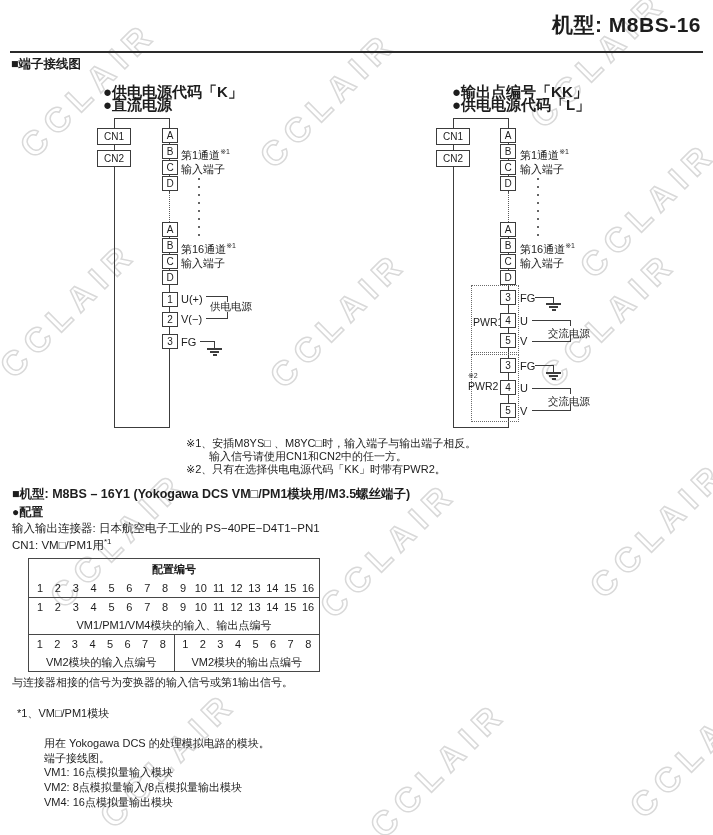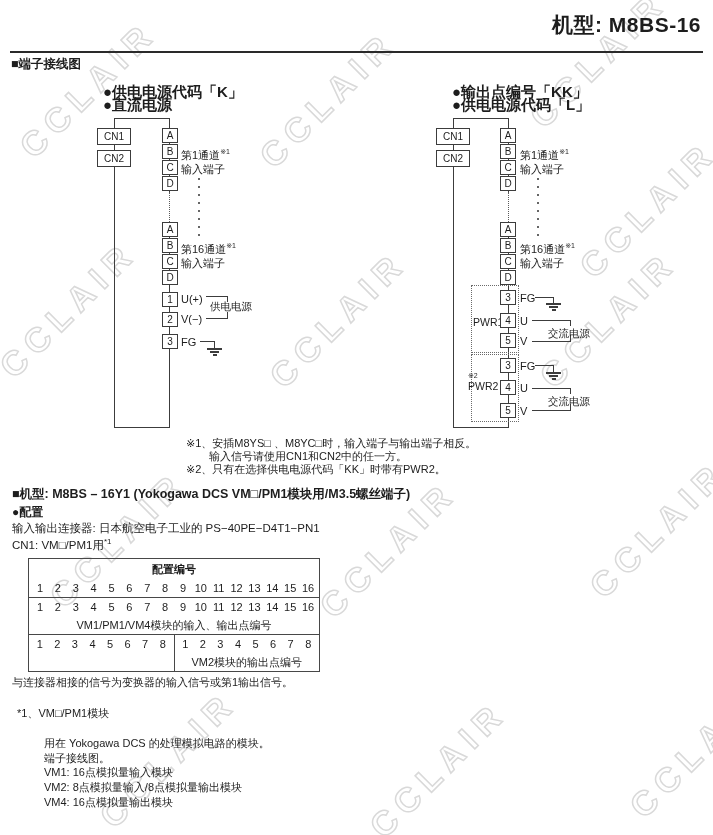--- a/index.html
+++ b/index.html
@@ -250,20 +250,21 @@
         <div class="trow nums">
             <span>1</span>
             <span>2</span>
             <span>3</span>
             <span>4</span>
             <span>5</span>
             <span>6</span>
             <span>7</span>
             <span>8</span>
           </div>
+        <div class="trow lbl">VM2模块的输入点编号</div>
       </div>
       <div class="half">
         <div class="trow nums">
             <span>1</span>
             <span>2</span>
             <span>3</span>
             <span>4</span>
             <span>5</span>
             <span>6</span>
             <span>7</span>

